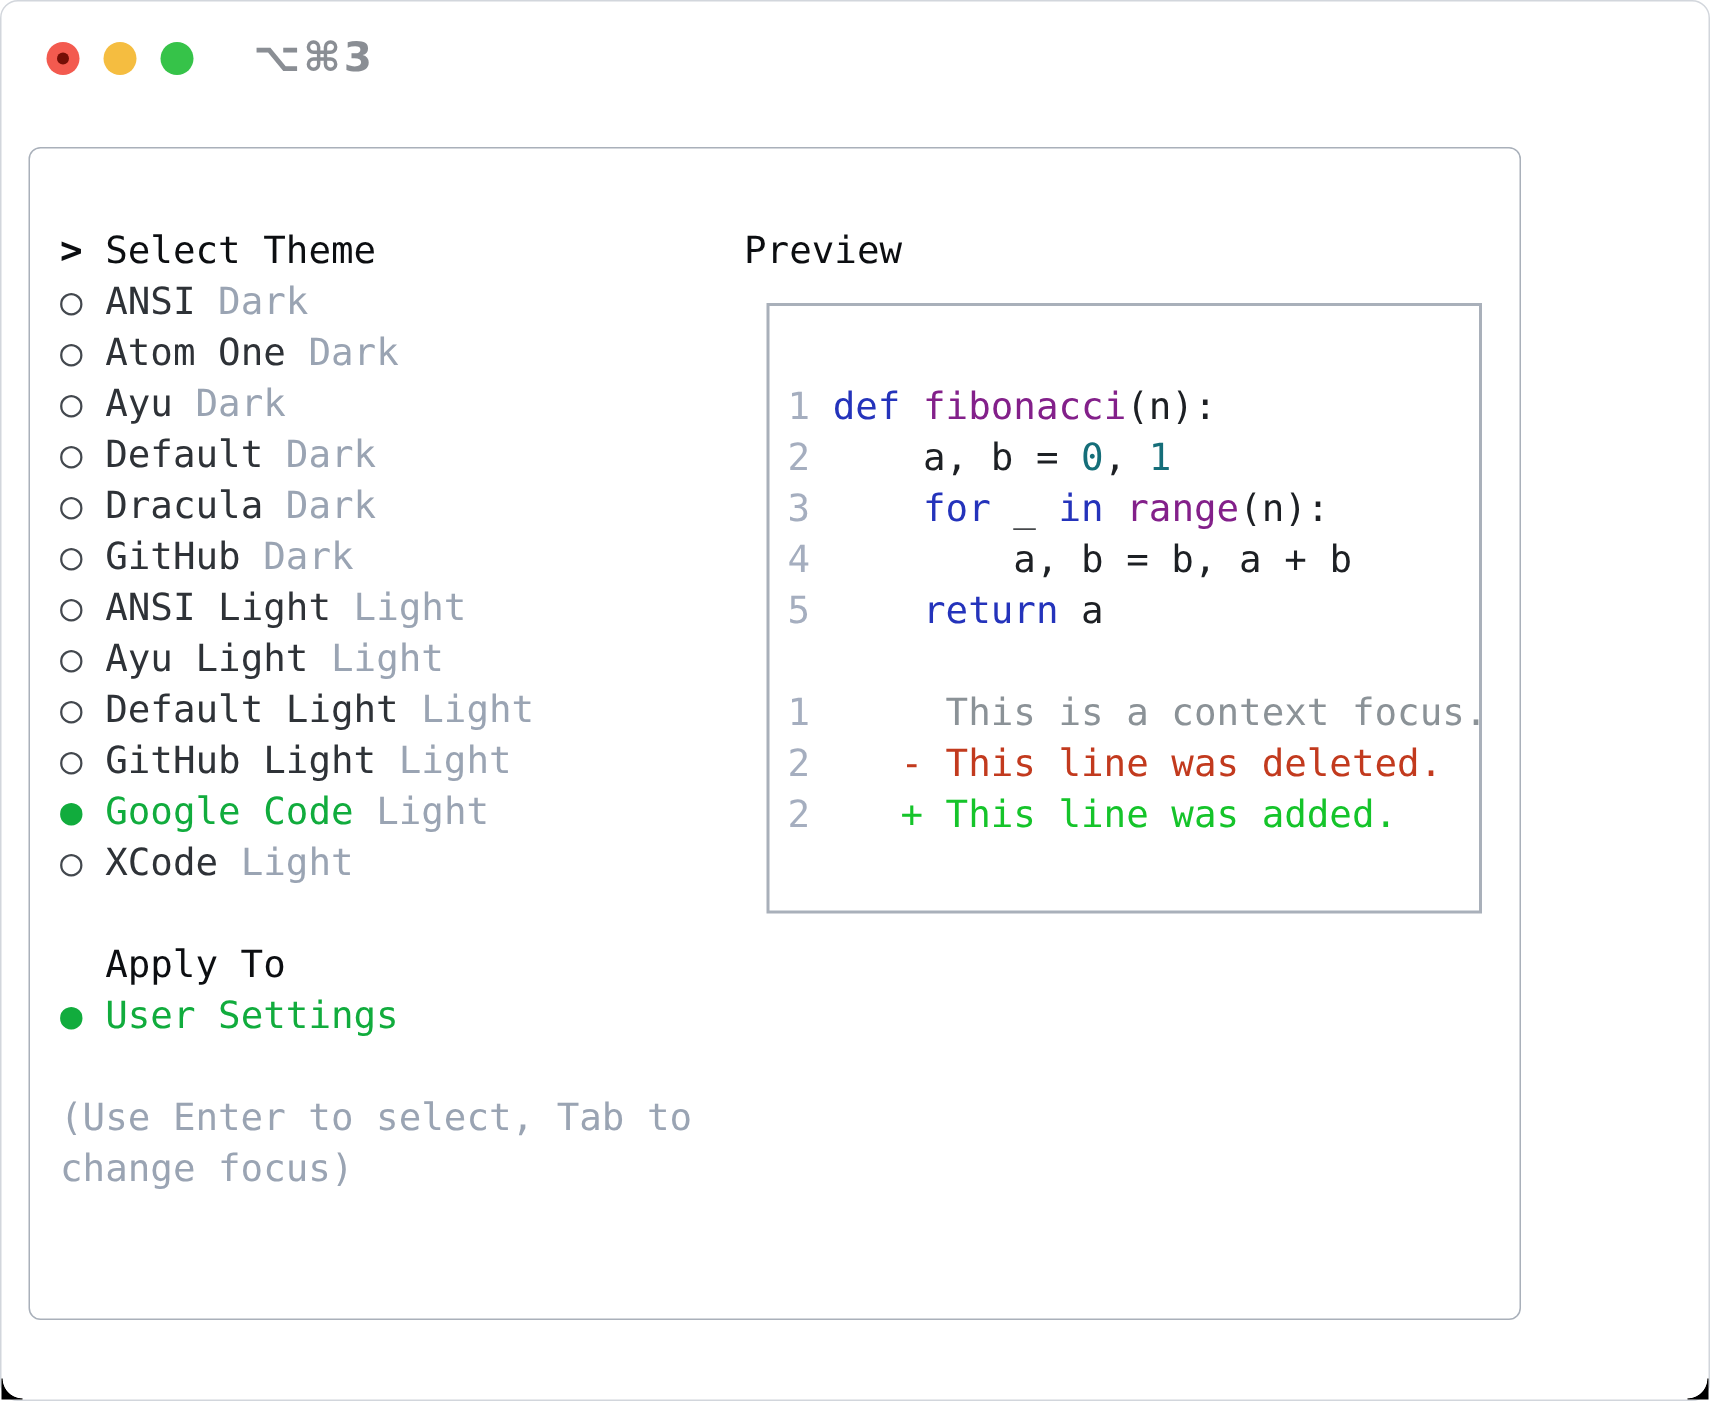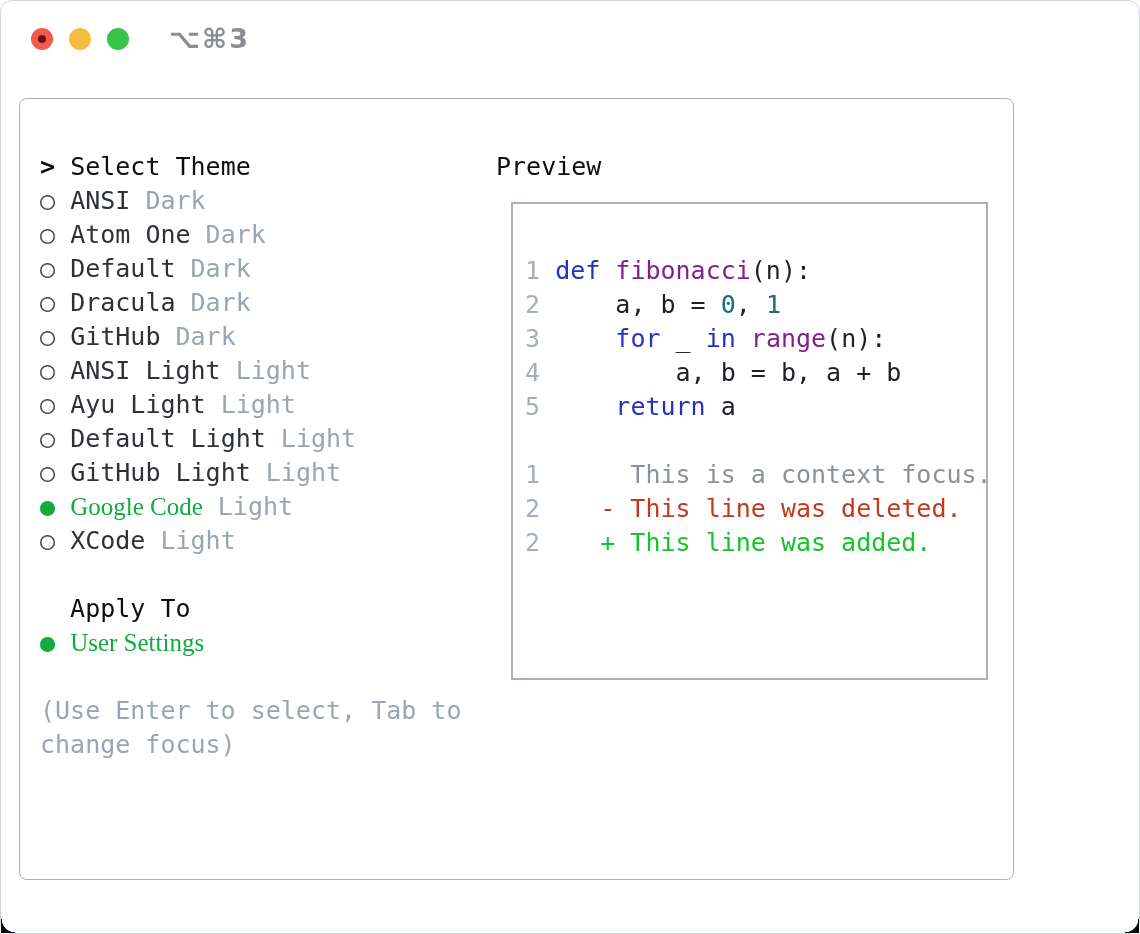--- a/index.html
+++ b/index.html
@@ -14,28 +14,28 @@
   .wtitle{position:absolute;left:168px;top:22px;font-family:"DejaVu Sans",sans-serif;font-size:27px;font-weight:600;letter-spacing:2px;color:var(--c-title_gray);}
   
   .panel{position:absolute;left:18px;top:97px;width:995px;height:782px;box-sizing:border-box;border:1.5px solid var(--c-border);border-radius:8px;background:#fff;font-family:"DejaVu Sans Mono",monospace;font-size:25px;line-height:34px;}
   .leftcol{position:absolute;left:20px;top:51px;width:450px;}
   .row{white-space:pre;height:34px;}
   .hdr{font-weight:400;color:var(--c-heading);}
   .arrow{font-weight:700;color:var(--c-heading);}
   .marker{color:#43484e;}
   .marker.sel{color:var(--c-accent_green);}
   .tname{color:var(--c-text);}
-  .tname.sel{color:var(--c-accent_green);font-family:Liberation Serif, serif;}
+  .tname.sel{color:var(--c-accent_green);}
   .tvariant{color:var(--c-muted);}
   .blankrow{height:34px;}
   .applyhdr{padding-left:2ch;}
   .help{color:var(--c-muted);height:34px;white-space:pre;}
   
   .rightcol{position:absolute;left:476px;top:51px;width:500px;}
-  .previewbox{position:absolute;left:491px;top:103px;width:477px;height:478px;box-sizing:border-box;border:2px solid var(--c-border);padding:16px 0 0 12px;overflow:hidden;}
+  .previewbox{position:absolute;left:491px;top:103px;width:477px;height:407px;box-sizing:border-box;border:2px solid var(--c-border);padding:16px 0 0 12px;overflow:hidden;}
   .crow{white-space:pre;height:34px;}
   .ln{color:var(--c-line_number);}
   .kw{color:var(--c-keyword);}
   .fn{color:var(--c-function);}
   .lit{color:var(--c-literal);}
   .pl{color:var(--c-code);}
   #code-lines{margin-top:34px;}
   #diff-lines{margin-top:34px;}
   .dcontext{color:var(--c-context_gray);}
   .ddeleted{color:var(--c-deleted_red);}
@@ -57,20 +57,21 @@
     <span class="light green"></span>
     <span class="wtitle">⌥⌘3</span>
   </div>
 
   <div class="panel">
     <div class="leftcol">
       <div class="row"><span class="arrow">&gt;</span><span> </span><span class="hdr">Select Theme</span></div>
       <div id="theme-list">
           <div class="row"><span class="marker">○</span><span> </span><span class="tname">ANSI</span><span> </span><span class="tvariant">Dark</span></div>
           <div class="row"><span class="marker">○</span><span> </span><span class="tname">Atom One</span><span> </span><span class="tvariant">Dark</span></div>
+          <div class="row"><span class="marker">○</span><span> </span><span class="tname">Ayu</span><span> </span><span class="tvariant">Dark</span></div>
           <div class="row"><span class="marker">○</span><span> </span><span class="tname">Default</span><span> </span><span class="tvariant">Dark</span></div>
           <div class="row"><span class="marker">○</span><span> </span><span class="tname">Dracula</span><span> </span><span class="tvariant">Dark</span></div>
           <div class="row"><span class="marker">○</span><span> </span><span class="tname">GitHub</span><span> </span><span class="tvariant">Dark</span></div>
           <div class="row"><span class="marker">○</span><span> </span><span class="tname">ANSI Light</span><span> </span><span class="tvariant">Light</span></div>
           <div class="row"><span class="marker">○</span><span> </span><span class="tname">Ayu Light</span><span> </span><span class="tvariant">Light</span></div>
           <div class="row"><span class="marker">○</span><span> </span><span class="tname">Default Light</span><span> </span><span class="tvariant">Light</span></div>
           <div class="row"><span class="marker">○</span><span> </span><span class="tname">GitHub Light</span><span> </span><span class="tvariant">Light</span></div>
           <div class="row"><span class="marker sel">●</span><span> </span><span class="tname sel">Google Code</span><span> </span><span class="tvariant">Light</span></div>
           <div class="row"><span class="marker">○</span><span> </span><span class="tname">XCode</span><span> </span><span class="tvariant">Light</span></div>
         </div>

